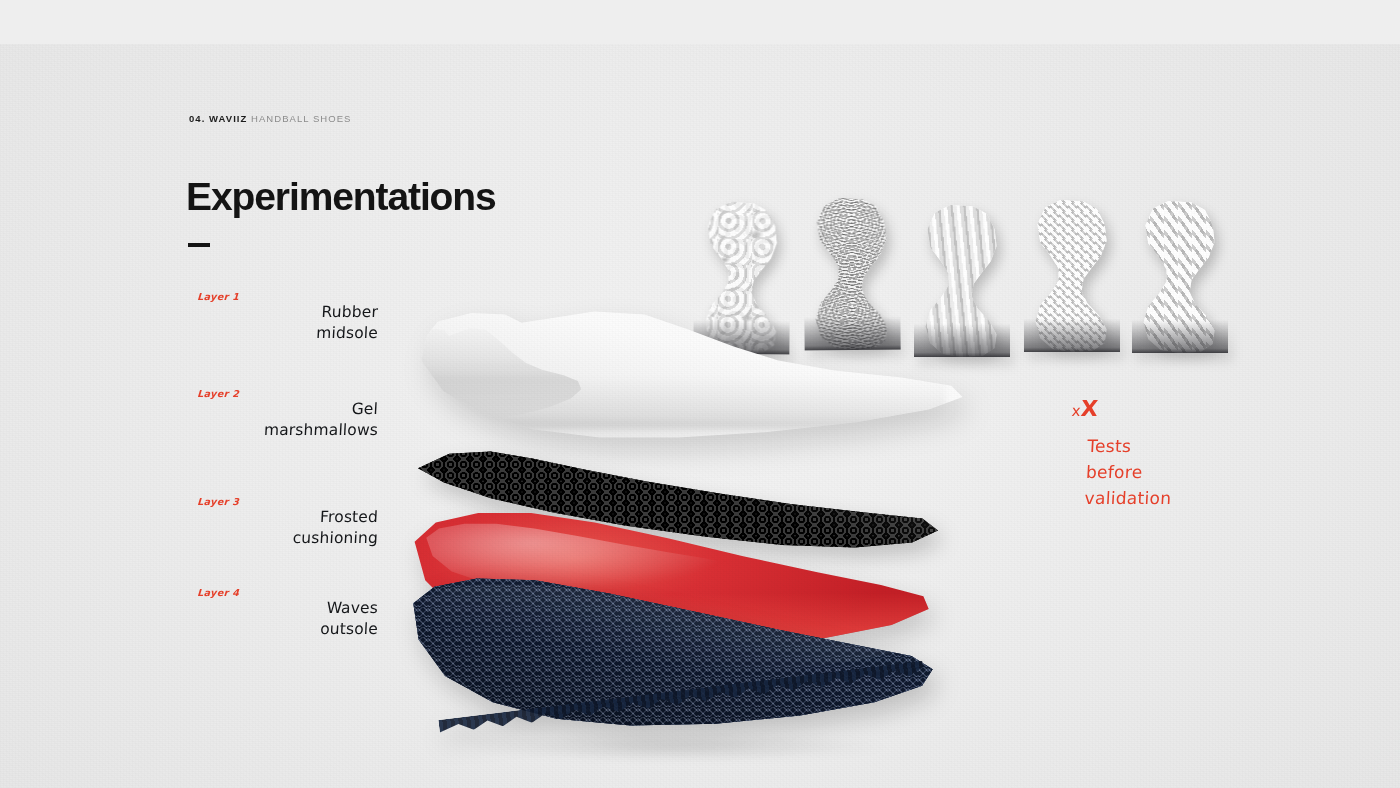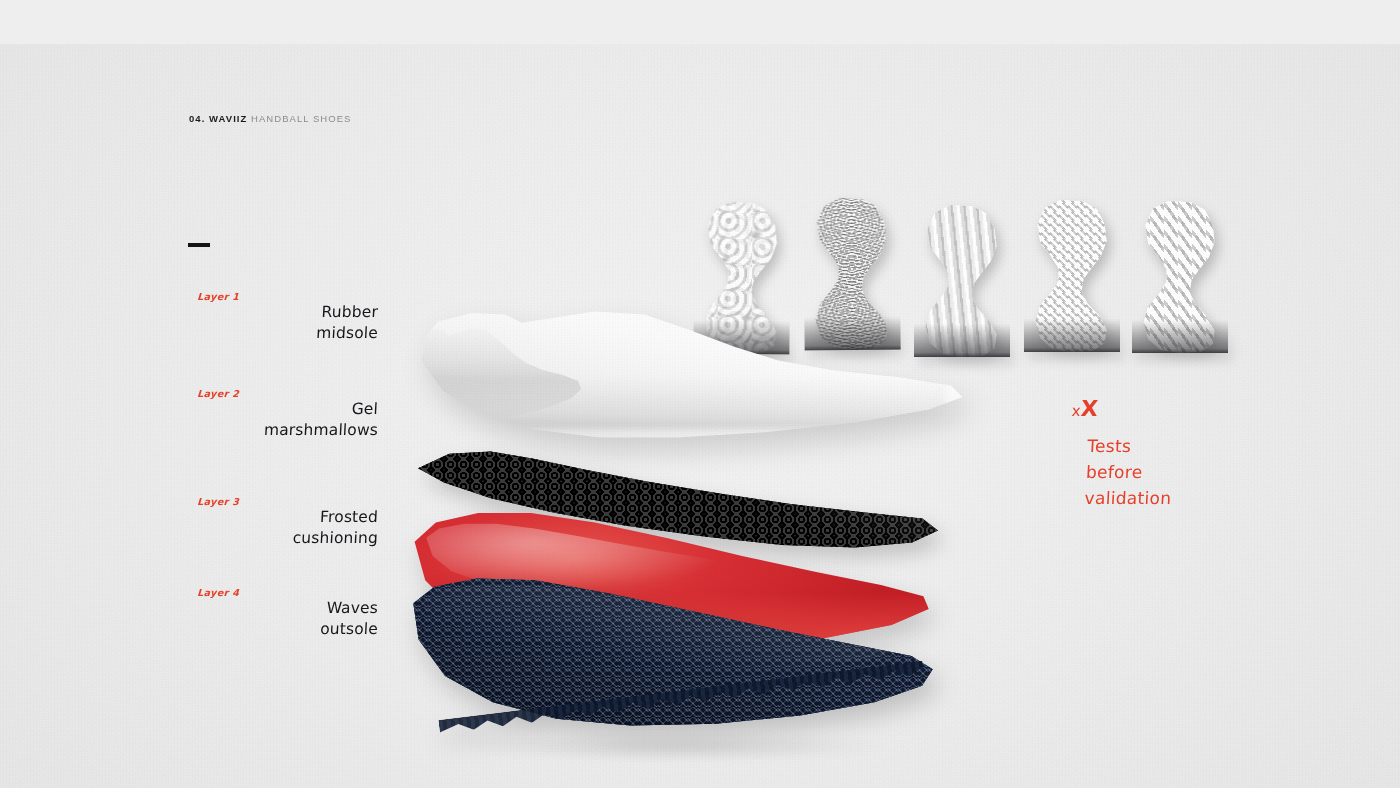--- a/index.html
+++ b/index.html
@@ -359,20 +359,21 @@
 </style>
 </head>
 <body>
 
 <div id="stage">
 
   <div id="kicker">
     <span class="strong">04. WAVIIZ</span><span class="light"> HANDBALL SHOES</span>
   </div>
 
+  <h1 id="page-title">Experimentations</h1>
   <div id="title-rule"></div>
 
   <div class="layer-note" id="note-1">
     <span class="layer-num">Layer 1</span>
     <span class="layer-text">Rubber</span>
     <span class="layer-text">midsole</span>
   </div>
 
   <div class="layer-note" id="note-2">
     <span class="layer-num">Layer 2</span>

